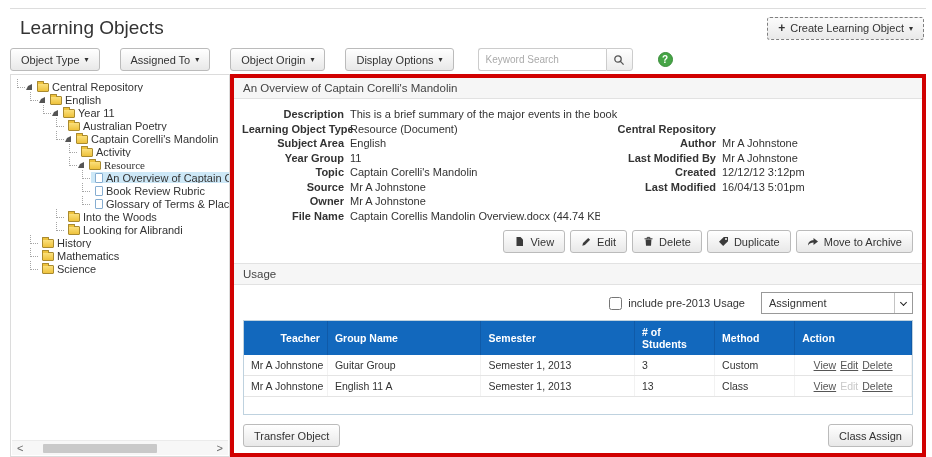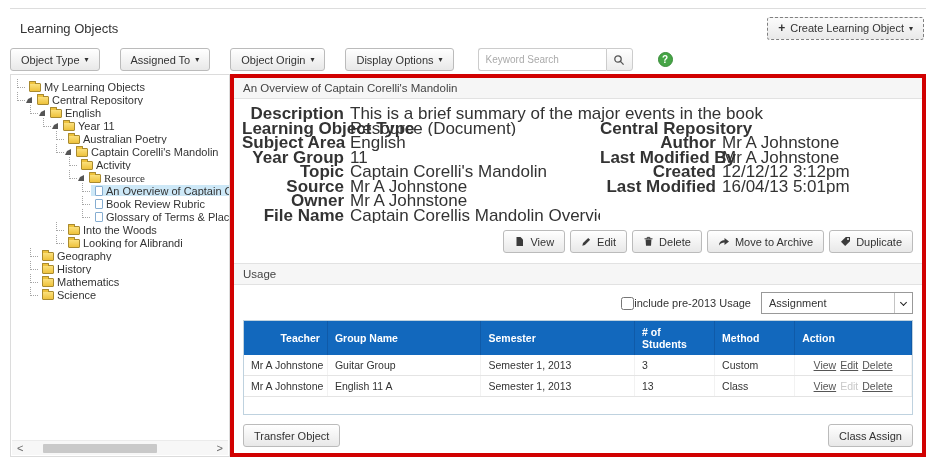--- a/index.html
+++ b/index.html
@@ -2,21 +2,21 @@
 <html><head>
 <meta charset="utf-8">
 <style>
   * { box-sizing: border-box; margin: 0; padding: 0; }
   html,body { width: 932px; height: 457px; background: #fff; overflow: hidden;
     font-family: "Liberation Sans", sans-serif; color: #333; }
 
   
   .topbar { height: 39px; margin: 8px 6px 0 10px; border-top: 1px solid #ddd;
     display: flex; align-items: center; justify-content: space-between; padding: 0 2px 0 10px; }
-  .page-title { font-size: 13px; color: #333; }
+  .page-title { font-size: 19px; color: #333; }
   .btn { display: inline-flex; align-items: center; gap: 5px; background: linear-gradient(#ffffff,#e8e8e8);
     border: 1px solid #bbb; border-radius: 3px; padding: 3px 10px; font-size: 11px; color: #333;
     font-family: inherit; cursor: pointer; white-space: nowrap; height: 23px; }
   .btn.create { border: 1px dashed #808080; background: linear-gradient(#fbfbfb,#e9e9e9); }
   .plus { font-weight: bold; font-size: 12px; }
   .caret { font-size: 8px; color: #333; }
 
   
   .filterbar { display: flex; align-items: center; gap: 20px; margin: 0 6px 2px 10px; height: 25px; }
   .sgroup { display: flex; margin-left: 4px; }
@@ -58,32 +58,32 @@
   .thumb { position: absolute; left: 8%; width: 62%; top: 0; height: 9px; background: #c9c9c9; border-radius: 1px; }
   .sarrow { cursor: pointer; line-height: 13px; }
 
   
   .detail { flex: 1; border: 4px solid #d10000; background: #fff; overflow: hidden;
     display: flex; flex-direction: column; }
   .phead { background: #f6f6f6; border-bottom: 1px solid #e2e2e2; padding: 4px 9px;
     font-size: 11.5px; color: #444; flex: none; }
   .phead.usagebar { border-top: 1px solid #e2e2e2; margin-top: 1px; }
 
-  .fields { padding: 8px 8px 5px; font-size: 17px; color: #333; flex: none; }
+  .fields { padding: 8px 8px 5px; font-size: 11px; color: #333; flex: none; }
   .frow { display: flex; height: 14.5px; line-height: 14.5px; white-space: nowrap; }
   .flab { width: 108px; text-align: right; font-weight: bold; flex: none; padding-right: 6px; }
   .fval { width: 250px; flex: none; overflow: hidden; }
   .fval.wide { flex: 1; }
   .flabr { width: 122px; text-align: right; font-weight: bold; flex: none; padding-right: 6px; }
   .fvalr { flex: 1; overflow: hidden; }
 
   .actrow { display: flex; justify-content: flex-end; gap: 5px; padding: 2px 9px 9px; flex: none; }
   .bicon { display: inline-flex; align-items: center; }
 
-  .uctrl { display: flex; align-items: center; justify-content: flex-end; padding: 7px 9px 6px; flex: none; }
+  .uctrl { display: flex; align-items: center; justify-content: flex-end; gap: 6px; padding: 7px 9px 6px; flex: none; }
   .uctrl input[type=checkbox] { width: 13px; height: 13px; margin: 0; cursor: pointer; }
   .uctrl label { font-size: 11px; color: #333; }
   .uselect { width: 152px; height: 22px; border: 1px solid #999; display: flex; align-items: center;
     padding-left: 7px; font-size: 11px; margin-left: 10px; background: #fff; cursor: pointer; }
   .selarrow { margin-left: auto; width: 18px; align-self: stretch; border-left: 1px solid #c4c4c4;
     display: flex; align-items: center; justify-content: center; }
   .selarrow i { width: 5px; height: 5px; border-right: 1.5px solid #222; border-bottom: 1.5px solid #222;
     transform: rotate(45deg); margin-top: -2px; }
 
   .twrap { margin: 0 9px; border: 1px solid #bfd2df; height: 95px; overflow: hidden; background: #fff; flex: none; }
@@ -141,34 +141,32 @@
         </span>
       </button>
     </div>
     <div class="help">?</div>
   </div>
 
   <div class="content">
 
     <div class="tree-panel">
       <div class="tree">
-          <div class="titem" style="padding-left: 2px;"><span class="tw"></span><span class="node"><span class="ifold"></span><span class="tlabel">My Learning Objects</span></span></div>
           <div class="titem" style="padding-left: 2px;"><span class="tw"></span><span class="texp"></span><span class="node"><span class="ifold"></span><span class="tlabel">Central Repository</span></span></div>
           <div class="titem" style="padding-left: 15px;"><span class="tw"></span><span class="texp"></span><span class="node"><span class="ifold"></span><span class="tlabel">English</span></span></div>
           <div class="titem" style="padding-left: 28px;"><span class="tw"></span><span class="texp"></span><span class="node"><span class="ifold"></span><span class="tlabel">Year 11</span></span></div>
           <div class="titem" style="padding-left: 41px;"><span class="tw"></span><span class="node"><span class="ifold"></span><span class="tlabel">Australian Poetry</span></span></div>
           <div class="titem" style="padding-left: 41px;"><span class="tw"></span><span class="texp"></span><span class="node"><span class="ifold"></span><span class="tlabel">Captain Corelli's Mandolin</span></span></div>
           <div class="titem" style="padding-left: 54px;"><span class="tw"></span><span class="node"><span class="ifold"></span><span class="tlabel">Activity</span></span></div>
           <div class="titem" style="padding-left: 54px; font-family: Liberation Serif, serif;"><span class="tw"></span><span class="texp"></span><span class="node"><span class="ifold"></span><span class="tlabel">Resource</span></span></div>
           <div class="titem" style="padding-left: 67px;"><span class="tw"></span><span class="node tsel"><span class="idoc"></span><span class="tlabel">An Overview of Captain Corelli's Mandolin</span></span></div>
           <div class="titem" style="padding-left: 67px;"><span class="tw"></span><span class="node"><span class="idoc"></span><span class="tlabel">Book Review Rubric</span></span></div>
           <div class="titem" style="padding-left: 67px;"><span class="tw"></span><span class="node"><span class="idoc"></span><span class="tlabel">Glossary of Terms &amp; Places</span></span></div>
           <div class="titem" style="padding-left: 41px;"><span class="tw"></span><span class="node"><span class="ifold"></span><span class="tlabel">Into the Woods</span></span></div>
           <div class="titem" style="padding-left: 41px;"><span class="tw"></span><span class="node"><span class="ifold"></span><span class="tlabel">Looking for Alibrandi</span></span></div>
-          <div class="titem" style="padding-left: 15px;"><span class="tw"></span><span class="node"><span class="ifold"></span><span class="tlabel">Geography</span></span></div>
           <div class="titem" style="padding-left: 15px;"><span class="tw"></span><span class="node"><span class="ifold"></span><span class="tlabel">History</span></span></div>
           <div class="titem" style="padding-left: 15px;"><span class="tw"></span><span class="node"><span class="ifold"></span><span class="tlabel">Mathematics</span></span></div>
           <div class="titem" style="padding-left: 15px;"><span class="tw"></span><span class="node"><span class="ifold"></span><span class="tlabel">Science</span></span></div>
         </div>
       <div class="hscroll">
         <span class="sarrow">&lt;</span>
         <div class="track">
           <div class="thumb"></div>
         </div>
         <span class="sarrow">&gt;</span>
@@ -245,34 +243,34 @@
             <span class="bicon">
               <svg width="11" height="11" viewBox="0 0 11 11">
                 <path d="M1.5 2.8h8M4.2 2.8V1.4h2.6v1.4" stroke="#3b3b3b" fill="none"></path>
                 <path d="M2.6 3.4l.4 6.4h5l.4-6.4z" fill="#3b3b3b"></path>
               </svg>
             </span>
             <span>Delete</span>
           </button>
           <button class="btn">
             <span class="bicon">
-              <svg width="12" height="11" viewBox="0 0 12 11">
-                <path d="M1 9.5C1.2 5.8 3.6 4.4 6.5 4.3V2l4.5 3.5L6.5 9V6.6C4.2 6.6 2.4 7.4 1 9.5z" fill="#3b3b3b"></path>
-              </svg>
-            </span>
-            <span>Move to Archive</span>
-          </button>
-          <button class="btn">
-            <span class="bicon">
               <svg width="11" height="11" viewBox="0 0 11 11">
                 <path d="M5.8 1H10v4.2L5.2 10 1 5.8z" fill="#3b3b3b"></path>
                 <circle cx="8" cy="3" r="1" fill="#fff"></circle>
               </svg>
             </span>
             <span>Duplicate</span>
+          </button>
+          <button class="btn">
+            <span class="bicon">
+              <svg width="12" height="11" viewBox="0 0 12 11">
+                <path d="M1 9.5C1.2 5.8 3.6 4.4 6.5 4.3V2l4.5 3.5L6.5 9V6.6C4.2 6.6 2.4 7.4 1 9.5z" fill="#3b3b3b"></path>
+              </svg>
+            </span>
+            <span>Move to Archive</span>
           </button>
         </div>
 
       <div class="phead usagebar">Usage</div>
       <div class="uctrl">
         <input type="checkbox" style="">
         <label>include pre-2013 Usage</label>
         <div class="uselect">
           <span>Assignment</span>
           <span class="selarrow">

